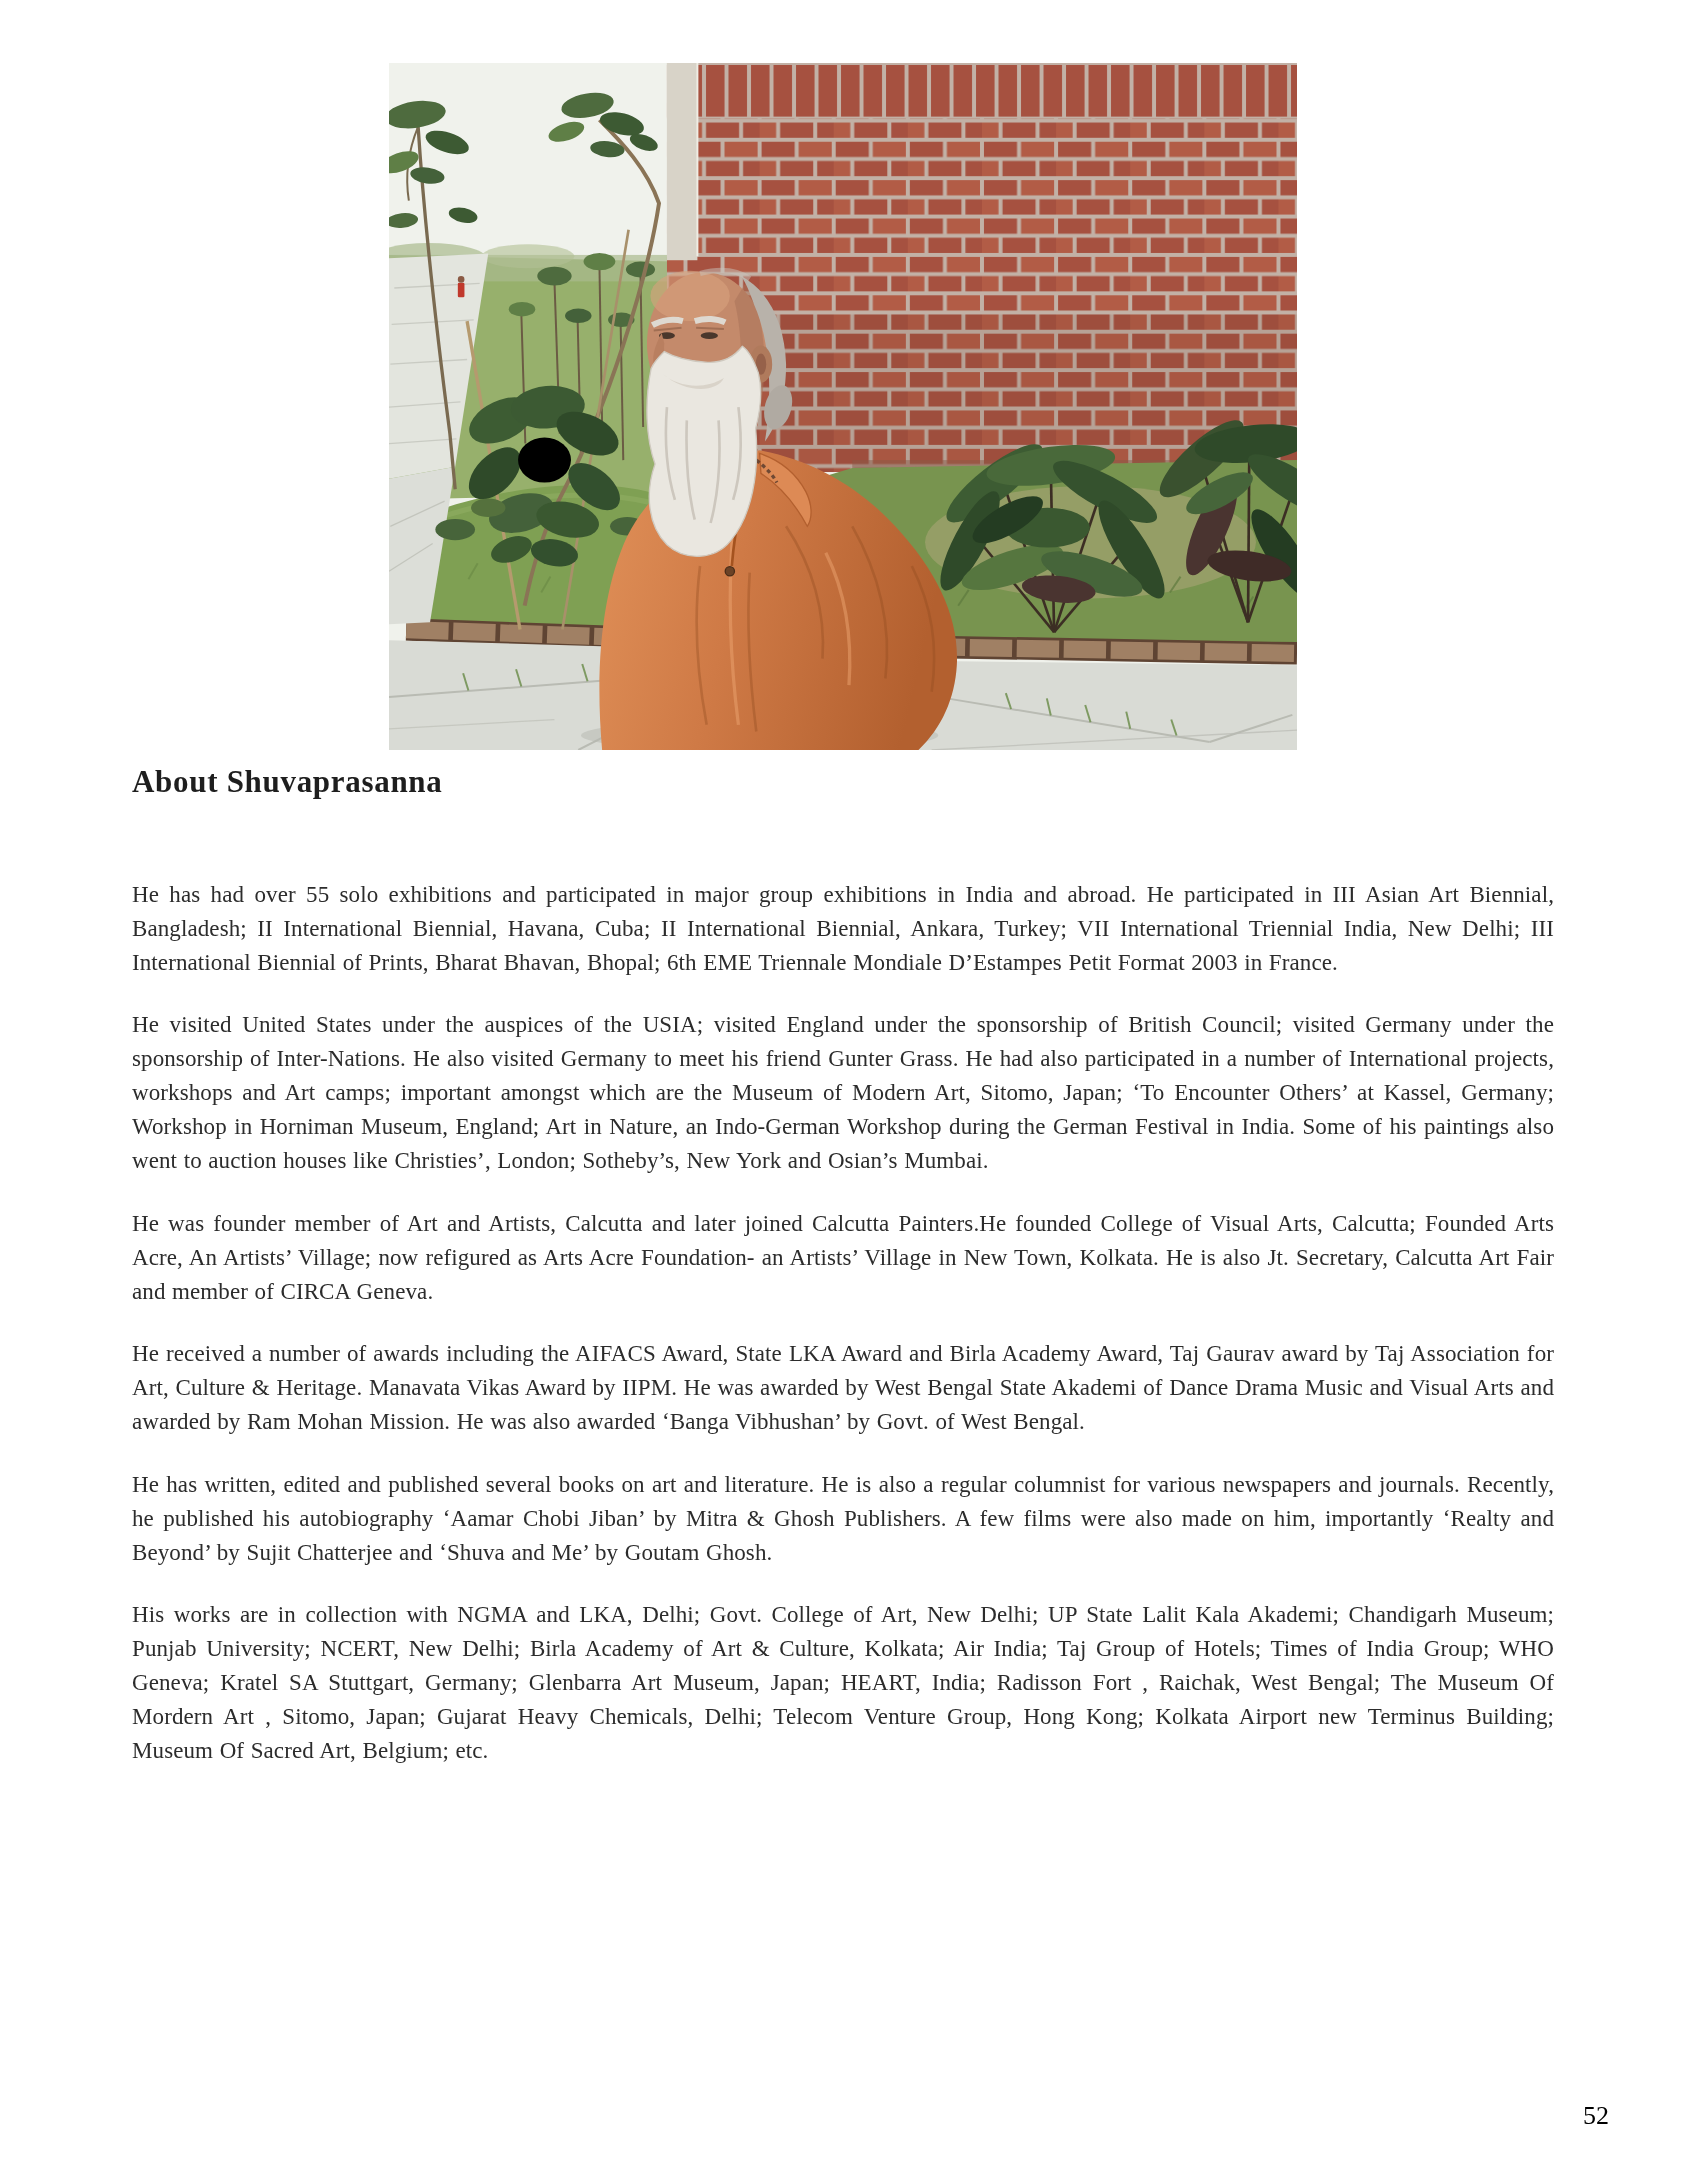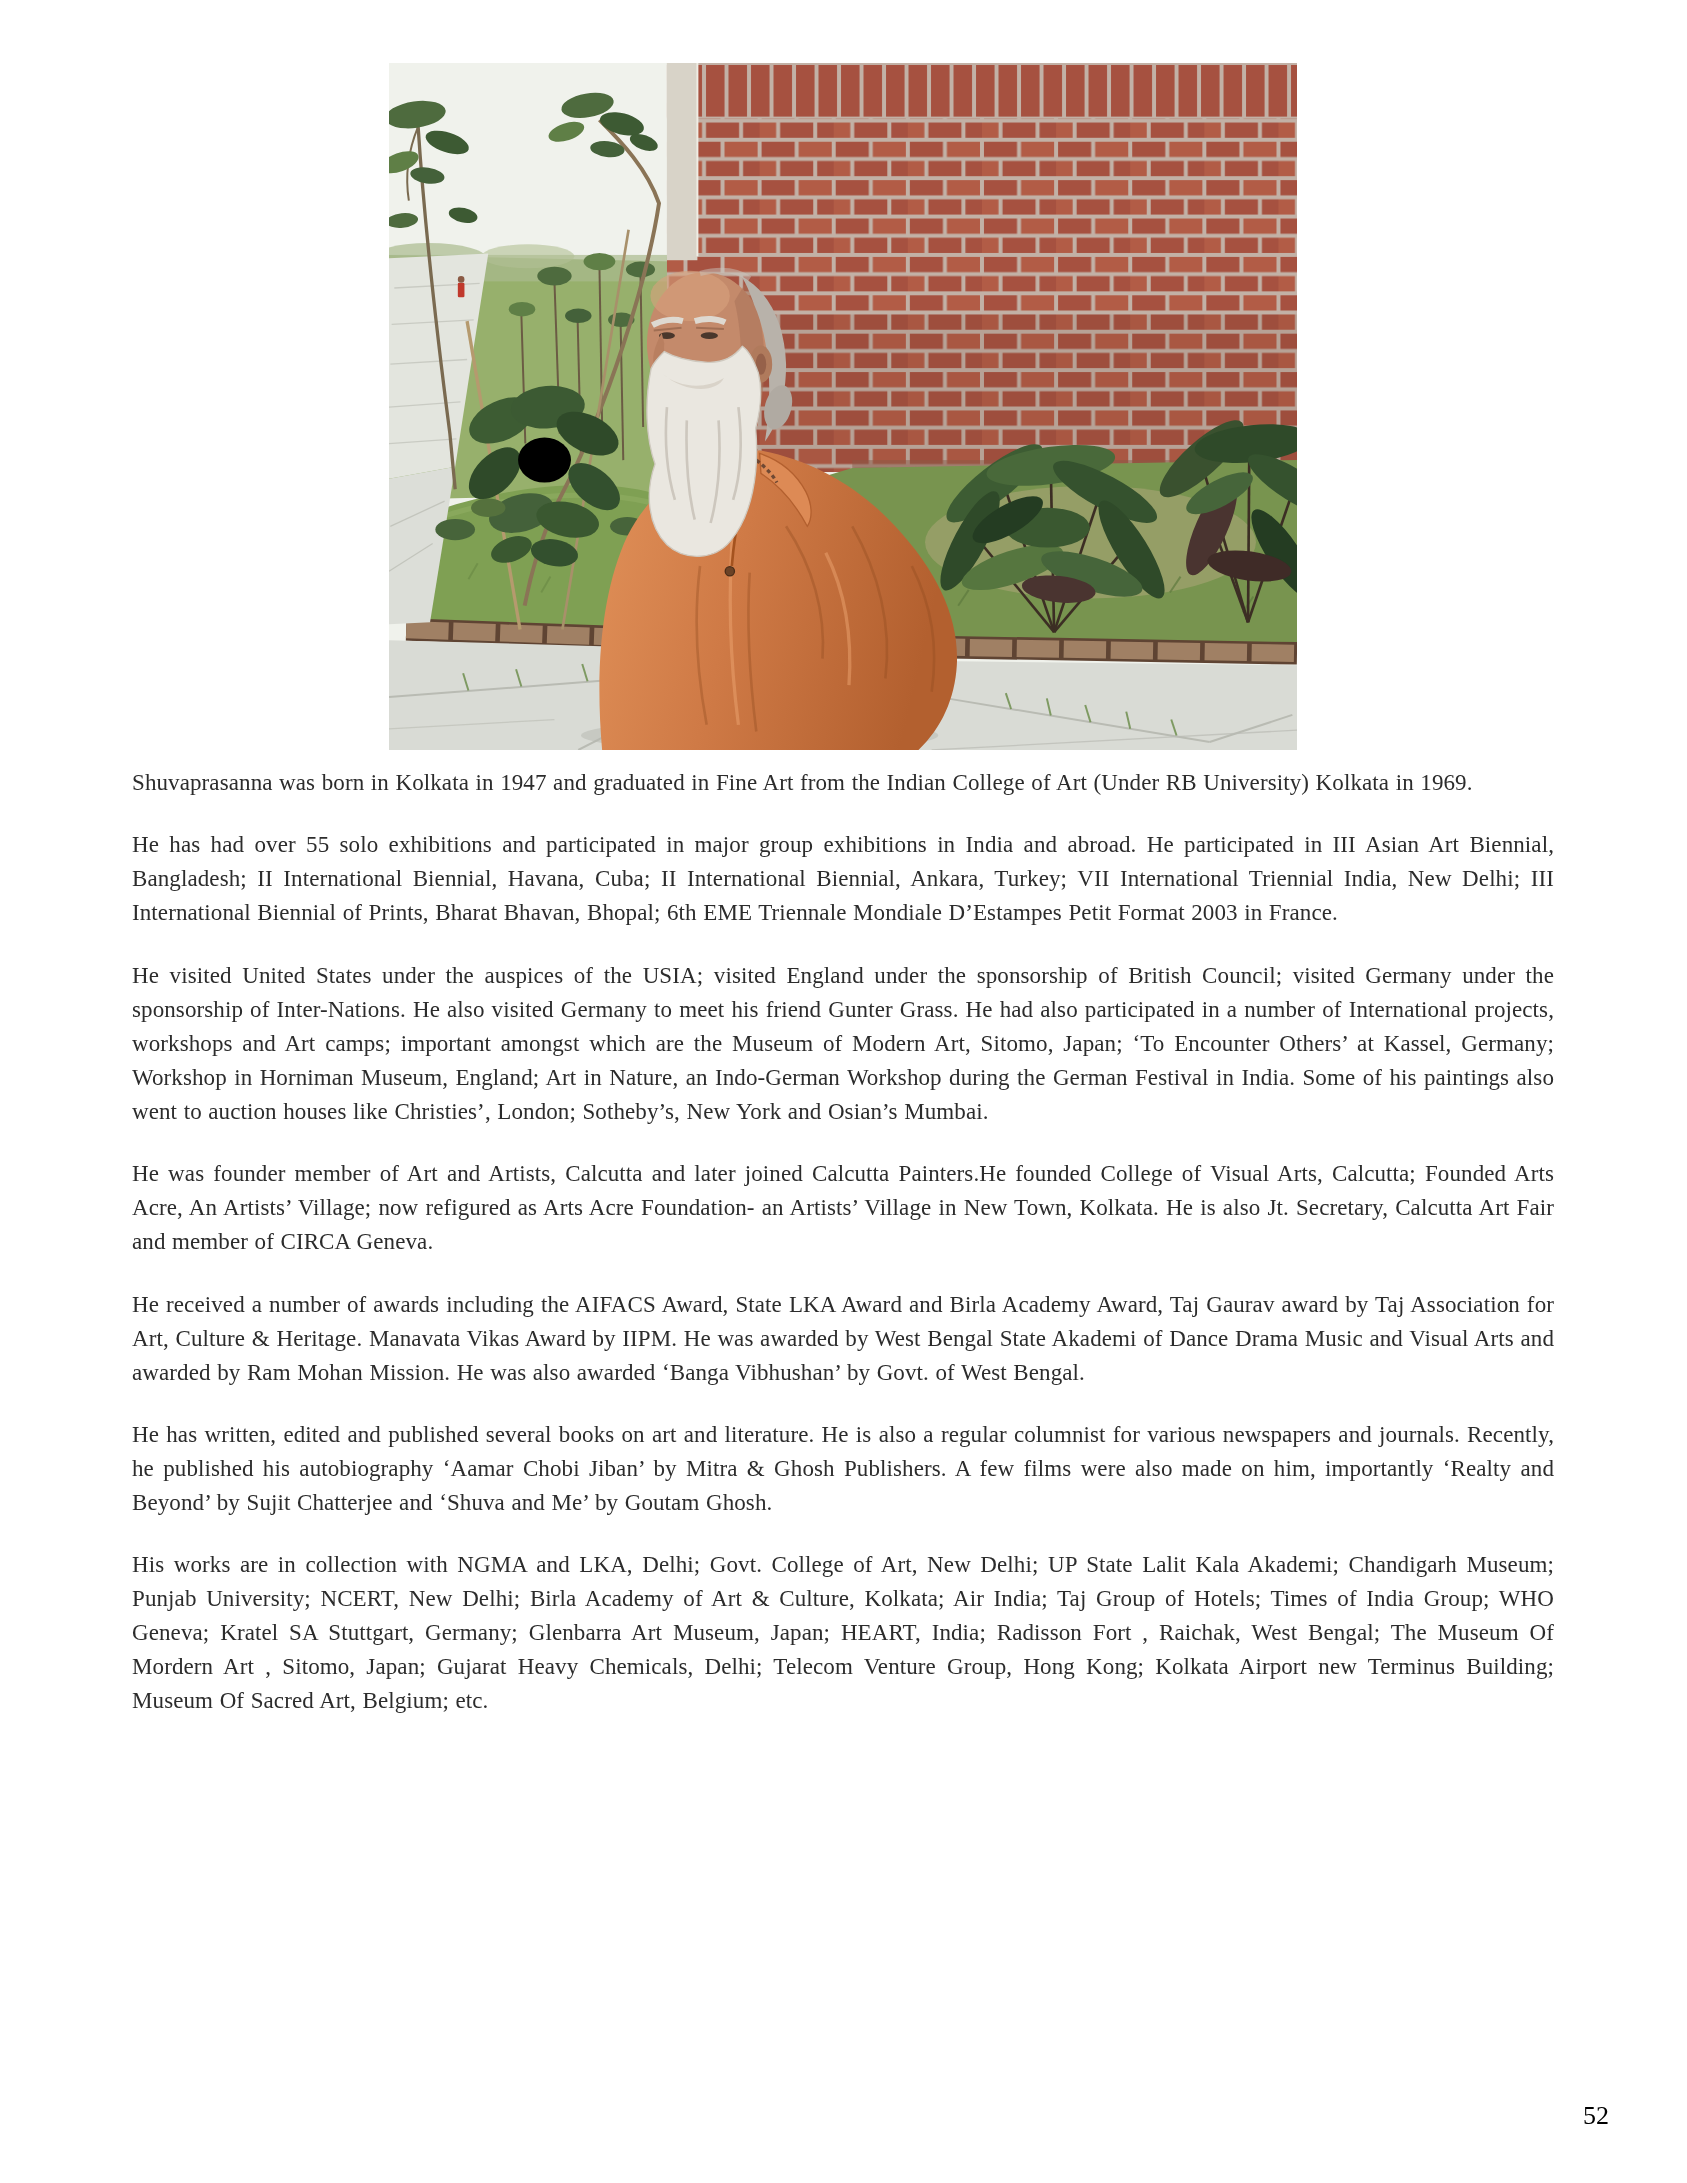--- a/index.html
+++ b/index.html
@@ -303,21 +303,21 @@
           <path d="M 450,540 C 448,600 452,650 462,690"></path>
           <path d="M 498,540 C 502,600 498,650 486,695"></path>
           <path d="M 528,520 C 534,570 532,620 520,660"></path>
         </g>
         <path d="M 414,470 C 436,490 478,494 506,476 C 496,498 448,500 414,470 Z" fill="#d9d3c9"></path>
       </g>
     </svg>
   </figure>
 
   <main class="content">
-    <p>Shuvaprasanna was born in Kolkata in 1947 and graduated in Fine Art from the Indian College of Art (Under RB University) Kolkata in 1969.</p>
+    <h1>About Shuvaprasanna</h1>
     <p>He has had over 55 solo exhibitions and participated in major group exhibitions in India and abroad. He participated in III Asian Art Biennial, Bangladesh; II International Biennial, Havana, Cuba; II International Biennial, Ankara, Turkey; VII International Triennial India, New Delhi; III International Biennial of Prints, Bharat Bhavan, Bhopal; 6th EME Triennale Mondiale D’Estampes Petit Format 2003 in France.</p>
     <p>He visited United States under the auspices of the USIA; visited England under the sponsorship of British Council; visited Germany under the sponsorship of Inter-Nations. He also visited Germany to meet his friend Gunter Grass. He had also participated in a number of International projects, workshops and Art camps; important amongst which are the Museum of Modern Art, Sitomo, Japan; ‘To Encounter Others’ at Kassel, Germany; Workshop in Horniman Museum, England; Art in Nature, an Indo-German Workshop during the German Festival in India. Some of his paintings also went to auction houses like Christies’, London; Sotheby’s, New York and Osian’s Mumbai.</p>
     <p>He was founder member of Art and Artists, Calcutta and later joined Calcutta Painters.He founded College of Visual Arts, Calcutta; Founded Arts Acre, An Artists’ Village; now refigured as Arts Acre Foundation- an Artists’ Village in New Town, Kolkata. He is also Jt. Secretary, Calcutta Art Fair and member of CIRCA Geneva.</p>
     <p>He received a number of awards including the AIFACS Award, State LKA Award and Birla Academy Award, Taj Gaurav award by Taj Association for Art, Culture &amp; Heritage. Manavata Vikas Award by IIPM. He was awarded by West Bengal State Akademi of Dance Drama Music and Visual Arts and awarded by Ram Mohan Mission. He was also awarded ‘Banga Vibhushan’ by Govt. of West Bengal.</p>
     <p>He has written, edited and published several books on art and literature. He is also a regular columnist for various newspapers and journals. Recently, he published his autobiography ‘Aamar Chobi Jiban’ by Mitra &amp; Ghosh Publishers. A few films were also made on him, importantly ‘Realty and Beyond’ by Sujit Chatterjee and ‘Shuva and Me’ by Goutam Ghosh.</p>
     <p>His works are in collection with NGMA and LKA, Delhi; Govt. College of Art, New Delhi; UP State Lalit Kala Akademi; Chandigarh Museum; Punjab University; NCERT, New Delhi; Birla Academy of Art &amp; Culture, Kolkata; Air India; Taj Group of Hotels; Times of India Group; WHO Geneva; Kratel SA Stuttgart, Germany; Glenbarra Art Museum, Japan; HEART, India; Radisson Fort , Raichak, West Bengal; The Museum Of Mordern Art , Sitomo, Japan; Gujarat Heavy Chemicals, Delhi; Telecom Venture Group, Hong Kong; Kolkata Airport new Terminus Building; Museum Of Sacred Art, Belgium; etc.</p>
   </main>
 
   <div class="pageno">52</div>
 </div>

